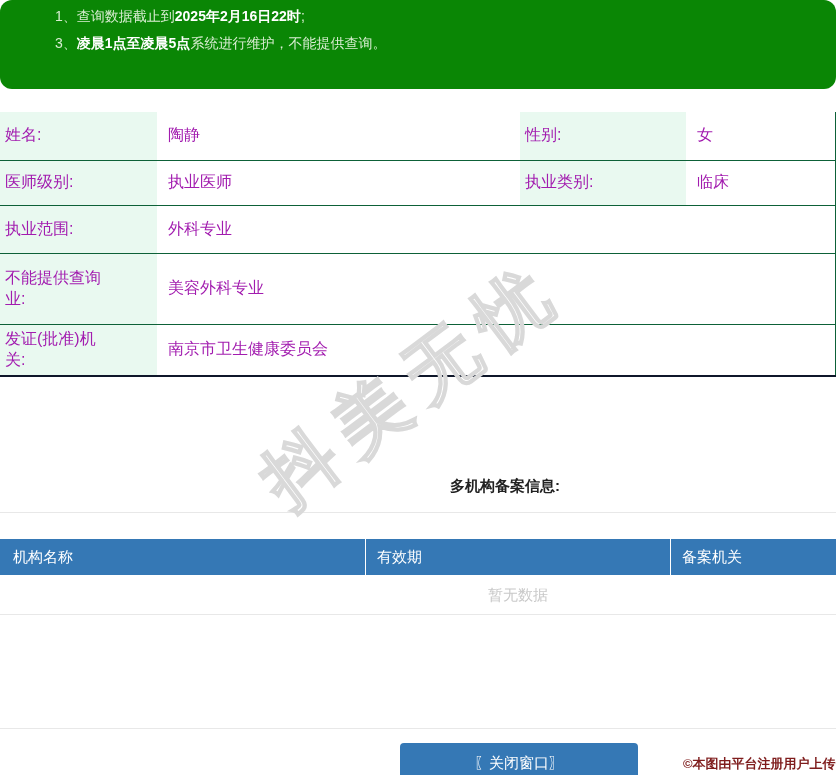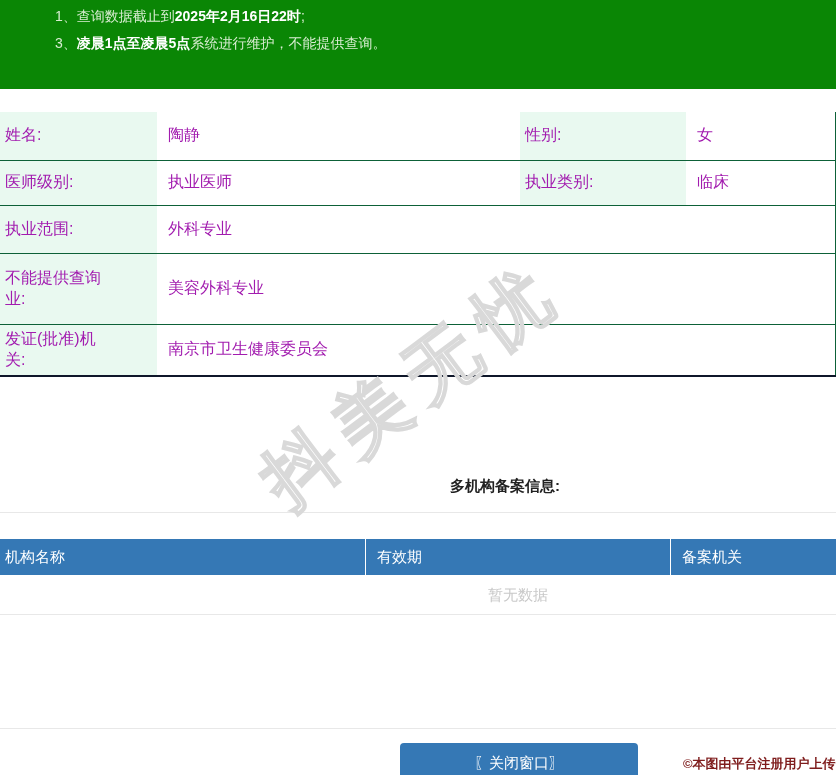--- a/index.html
+++ b/index.html
@@ -2,21 +2,21 @@
 <html><head>
 <meta charset="utf-8">
 <style>
   * { margin:0; padding:0; box-sizing:border-box; }
   html,body { width:836px; height:775px; overflow:hidden; background:#fff;
               font-family:"Liberation Sans","DejaVu Sans",sans-serif; }
   #screen { position:relative; width:836px; height:775px; overflow:hidden; background:#fff; }
 
   
   .banner { position:absolute; top:0; left:0; width:836px; height:89px;
-            background:#0a8605; color:#d9edd2; font-size:14px; padding:3px 0 0 55px; }
+            background:#0a8605; color:#d9edd2; font-size:14px; padding:3px 0 0 55px;border-radius:12px; }
   .banner .line { height:27px; line-height:27px; white-space:nowrap; }
   .banner .b { color:#ffffff; font-weight:bold; }
 
   
   table.info { position:absolute; top:112px; left:0; width:835px;
                border-collapse:collapse; table-layout:fixed;
                border-right:1px solid #0d6138; border-bottom:2px solid #0f172a;
                font-size:16px; color:#a21caf; }
   table.info td { border-bottom:1px solid #0d6138; vertical-align:middle; }
   td.lbl { background:#e9f9f0; padding:4px 44px 4px 5px; white-space:pre-line; }
@@ -26,21 +26,21 @@
   .section-heading { position:absolute; top:477px; left:0; width:1010px;
                      text-align:center; font-size:15px; font-weight:bold; color:#222; }
 
   
   .rule { position:absolute; left:0; width:836px; border-top:1px solid #e8e8e8; height:0; }
 
   
   .rec-header { position:absolute; top:539px; left:0; width:1036px; height:36px;
                 display:flex; background:#3578b5; color:#fff; font-size:15px; }
   .rec-header .cell { line-height:36px; height:36px; overflow:hidden; }
-  .rec-header .c1 { width:366px; padding-left:5px;  border-right:1px solid #fff; }
+  .rec-header .c1 { width:366px; padding-left:13px;  border-right:1px solid #fff; }
   .rec-header .c2 { width:305px; padding-left:11px; border-right:1px solid #fff; }
   .rec-header .c3 { width:365px; padding-left:11px; }
 
   .rec-empty { position:absolute; top:575px; left:0; width:1036px; height:39px;
                line-height:39px; text-align:center; font-size:15px; color:#c9c9c9; }
 
   
   .close-btn { position:absolute; top:743px; left:400px; width:238px; height:40px;
                background:#3578b5; color:#fff; border:none; border-radius:4px;
                font-size:15px; text-align:center; line-height:38px; cursor:pointer;

